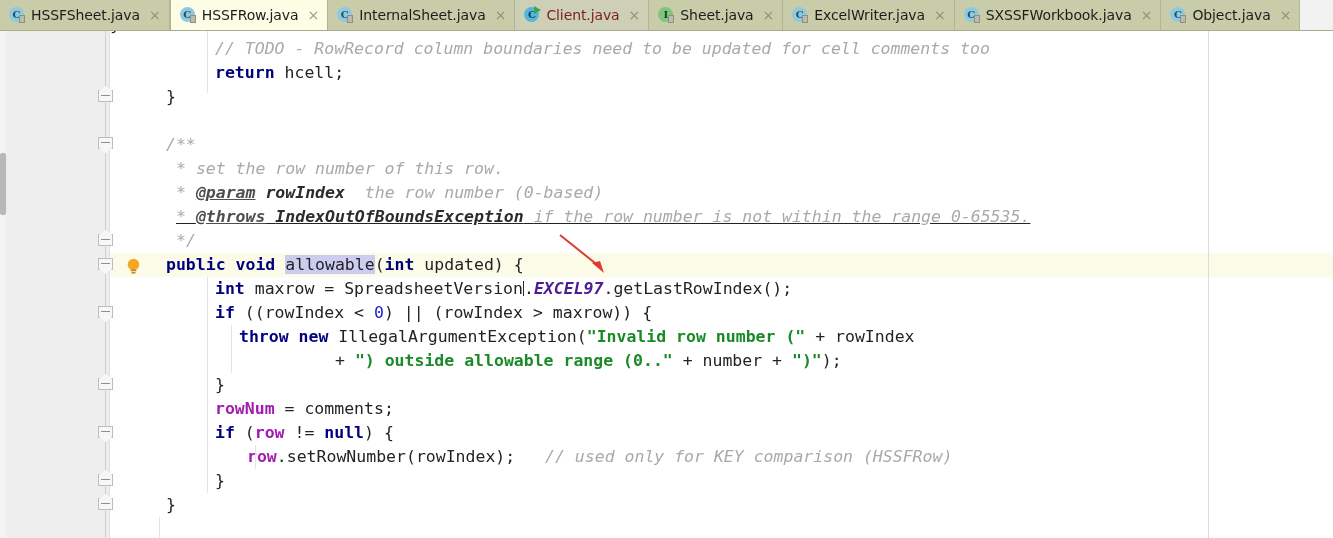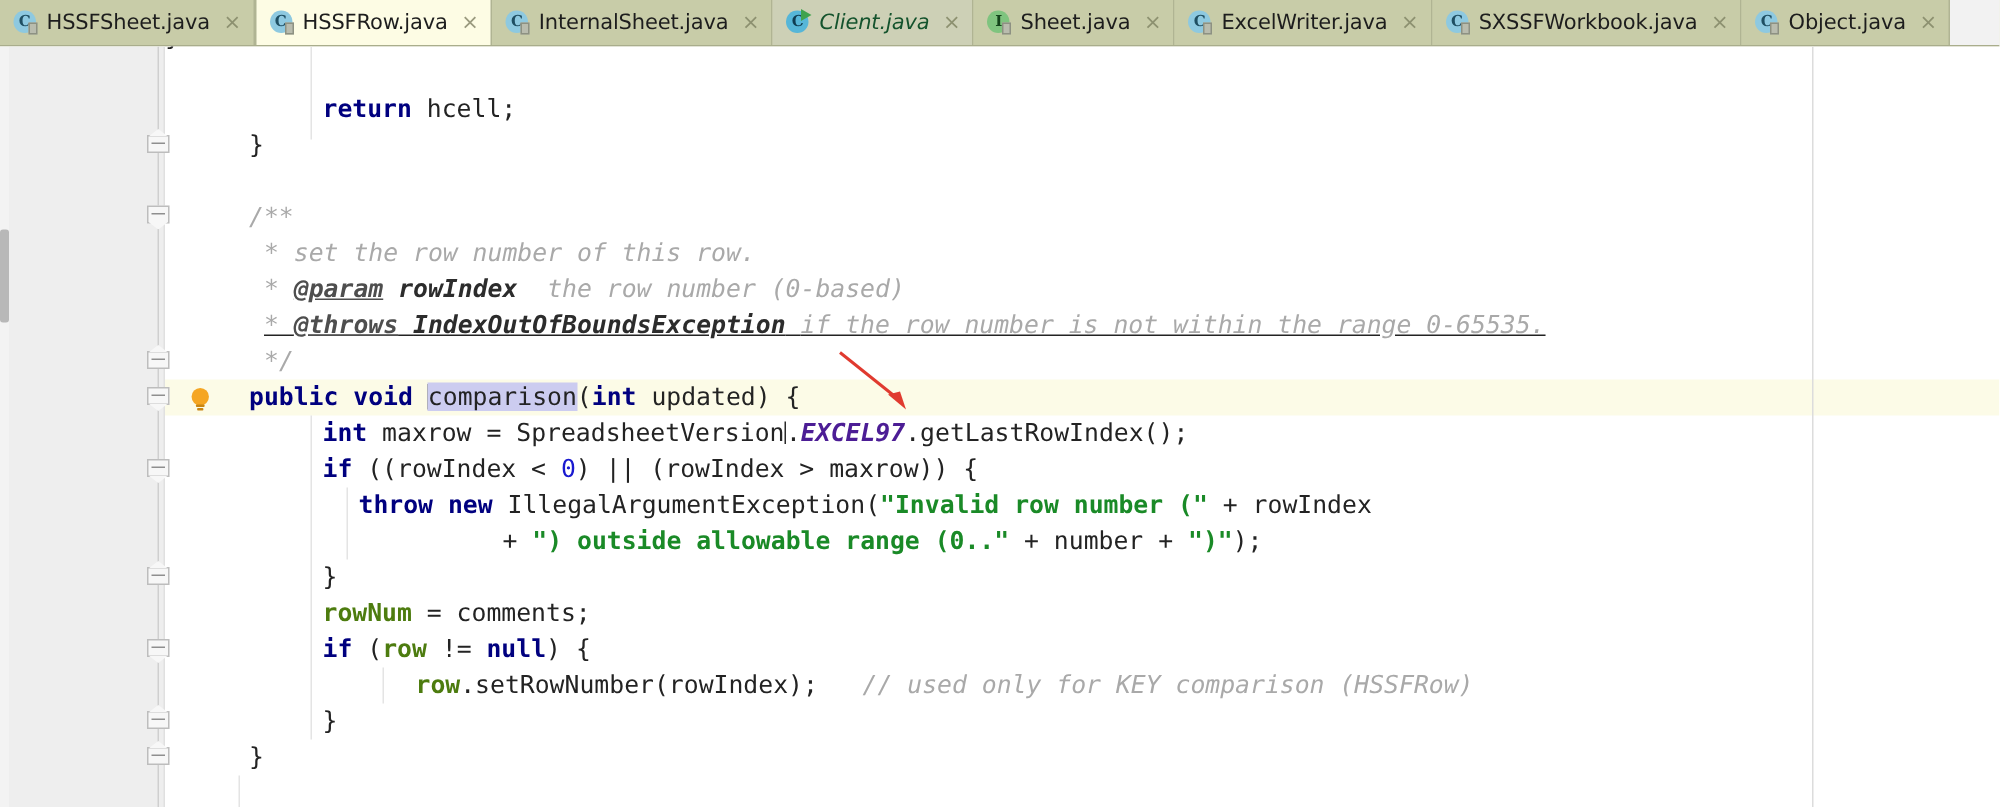--- a/index.html
+++ b/index.html
@@ -37,21 +37,21 @@
     background:#fdfce4;
     border-right:1px solid #b0b493;
     border-left:1px solid #b0b493;
   }
   .tab .close{
     font-family:"DejaVu Sans",sans-serif;
     color:#8d9170;font-size:14px;line-height:1;margin-left:3px;
   }
   .tab.active .close{color:#9a9a7e;}
   .tab .tlabel{letter-spacing:-0.1px;}
-  .tab.vcs .tlabel{color:#14532d;font-style:italic;}
+  .tab.vcs .tlabel{color:#7f1d1d;}
   .tabfill{flex:1 1 auto;background:#f2f2f2;}
 
   
   .ficon{position:relative;width:16px;height:16px;flex:0 0 16px;}
   .ficon .disc{
     position:absolute;left:0;top:0;width:15px;height:15px;border-radius:50%;
     background:#8ec9e0;
   }
   .ficon .letter{
     position:absolute;left:0;top:0;width:15px;height:15px;
@@ -151,21 +151,21 @@
   .iguide{position:absolute;width:1px;background:#e4e4e4;z-index:1;}
 
   
   .kw{color:#00007f;font-weight:bold;}
   .cm{color:#a9a9a9;font-style:italic;}
   .tag{color:#4e4e4e;font-weight:bold;font-style:italic;text-decoration:underline;}
   .pname{color:#2c2c2c;font-weight:bold;font-style:italic;}
   .ctext{color:#a9a9a9;font-style:italic;}
   .str{color:#1a8a27;font-weight:bold;}
   .num{color:#1a1ad0;}
-  .fld{color:#4d7c0f;font-weight:bold;}
+  .fld{color:#a21caf;font-weight:bold;}
   .stfld{color:#4c1d95;font-weight:bold;font-style:italic;}
   .pl{color:#232323;}
 
   .sel{background:#ccccf0;}
   .caret{
     display:inline-block;width:0;border-left:2px solid #2a2a2a;height:17px;
     vertical-align:-3px;margin-right:-2px;
   }
   .mcaret{
     display:inline-block;width:0;border-left:1px solid #2a2a2a;height:15px;
@@ -289,20 +289,21 @@
 
     <div class="marginline"></div>
 
     <div class="row" style="top:-18px;">
       <div class="lnum">226</div>
       <div class="code"><span class="pl">}</span></div>
     </div>
 
     <div class="row" style="top:6px;">
       <div class="lnum">227</div>
+      <div class="code" style="left:215px;"><span class="cm">// TODO - RowRecord column boundaries need to be updated for cell comments too</span></div>
     </div>
 
     <div class="row" style="top:30px;">
       <div class="lnum">228</div>
       <div class="code" style="left:215px;"><span class="kw">return</span><span class="pl"> hcell;</span></div>
     </div>
 
     <div class="row" style="top:54px;">
       <div class="lnum">229</div>
       <div class="code" style="left:166px;"><span class="pl">}</span></div>
@@ -341,21 +342,21 @@
     <div class="row hl" style="top:222px;">
       <div class="lnum">236</div>
       <div class="markers">
         <span class="impl">I</span>
         <span class="uparrow">
           <svg width="10" height="18" viewBox="0 0 10 18">
               <path d="M5 1 L9 7 L6 7 L6 17 L4 17 L4 7 L1 7 Z" fill="#c0392b"></path>
             </svg>
         </span>
       </div>
-      <div class="code" style="left:166px;"><span class="kw">public</span><span class="pl"> </span><span class="kw">void</span><span class="pl"> </span><span class="caret"></span><span class="sel">comparison</span><span class="pl">(</span><span class="kw">int</span><span class="pl"> updated) </span><span class="pl">{</span></div>
+      <div class="code" style="left:166px;"><span class="kw">public</span><span class="pl"> </span><span class="kw">void</span><span class="pl"> </span><span class="caret"></span><span class="sel">allowable</span><span class="pl">(</span><span class="kw">int</span><span class="pl"> updated) </span><span class="pl">{</span></div>
     </div>
 
     <span class="bulb" style="position:absolute;left:124px;top:226px;z-index:7;">
       <svg width="19" height="19" viewBox="0 0 19 19">
         <circle cx="9.5" cy="7.5" r="5.8" fill="#f5a623"></circle>
         <rect x="6.6" y="12.6" width="5.8" height="1.7" rx="0.6" fill="#c98612"></rect>
         <rect x="7.4" y="15" width="4.2" height="1.6" rx="0.6" fill="#c98612"></rect>
       </svg>
     </span>
 
@@ -389,21 +390,21 @@
       <div class="code" style="left:215px;"><span class="fld">rowNum</span><span class="pl"> = comments;</span></div>
     </div>
 
     <div class="row" style="top:390px;">
       <div class="lnum">243</div>
       <div class="code" style="left:215px;"><span class="kw">if</span><span class="pl"> (</span><span class="fld">row</span><span class="pl"> != </span><span class="kw">null</span><span class="pl">) {</span></div>
     </div>
 
     <div class="row" style="top:414px;">
       <div class="lnum">244</div>
-      <div class="code" style="left:277px;"><span class="fld">row</span><span class="pl">.setRowNumber(rowIndex);</span><span class="pl">&nbsp;&nbsp;&nbsp;</span><span class="cm">// used only for KEY comparison (HSSFRow)</span></div>
+      <div class="code" style="left:247px;"><span class="fld">row</span><span class="pl">.setRowNumber(rowIndex);</span><span class="pl">&nbsp;&nbsp;&nbsp;</span><span class="cm">// used only for KEY comparison (HSSFRow)</span></div>
     </div>
 
     <div class="row" style="top:438px;">
       <div class="lnum">245</div>
       <div class="code" style="left:215px;"><span class="pl">}</span></div>
     </div>
 
     <div class="row" style="top:462px;">
       <div class="lnum">246</div>
       <div class="code" style="left:166px;"><span class="pl">}</span></div>

